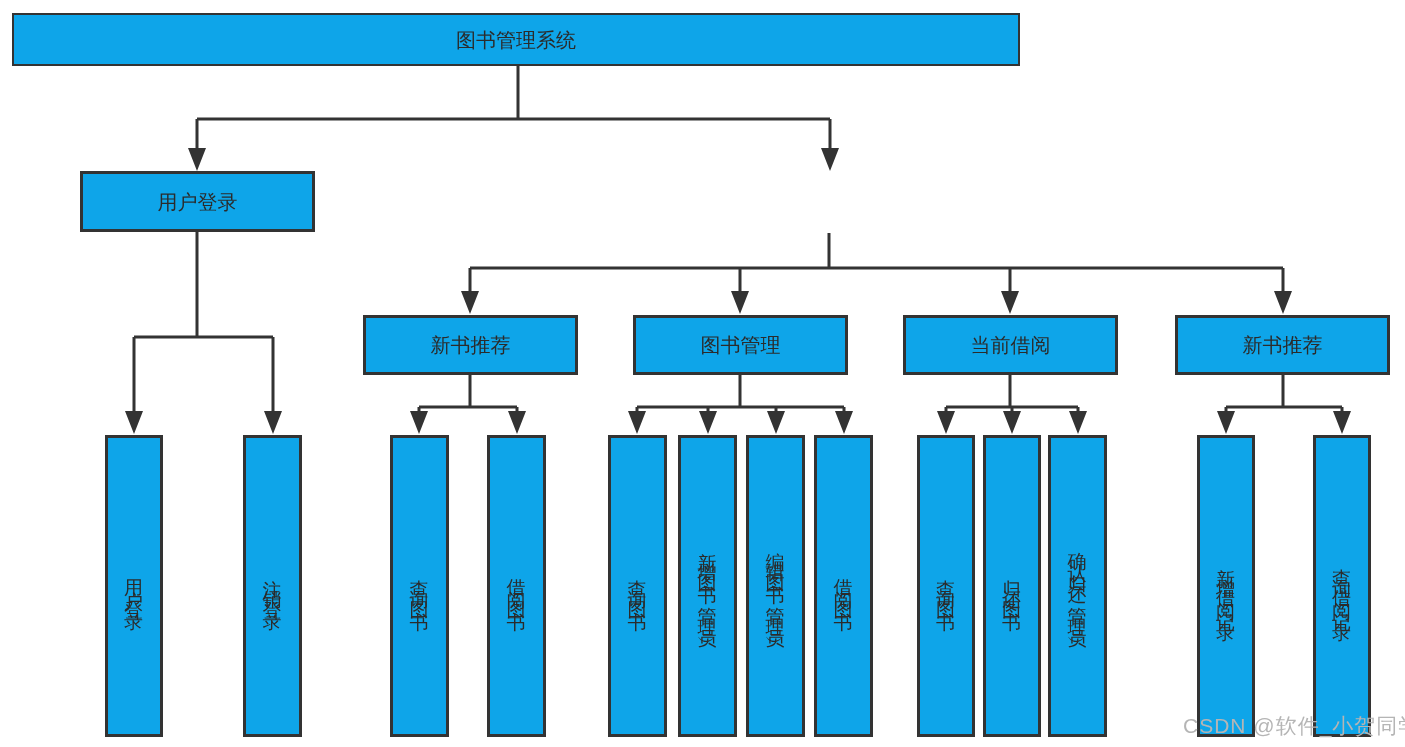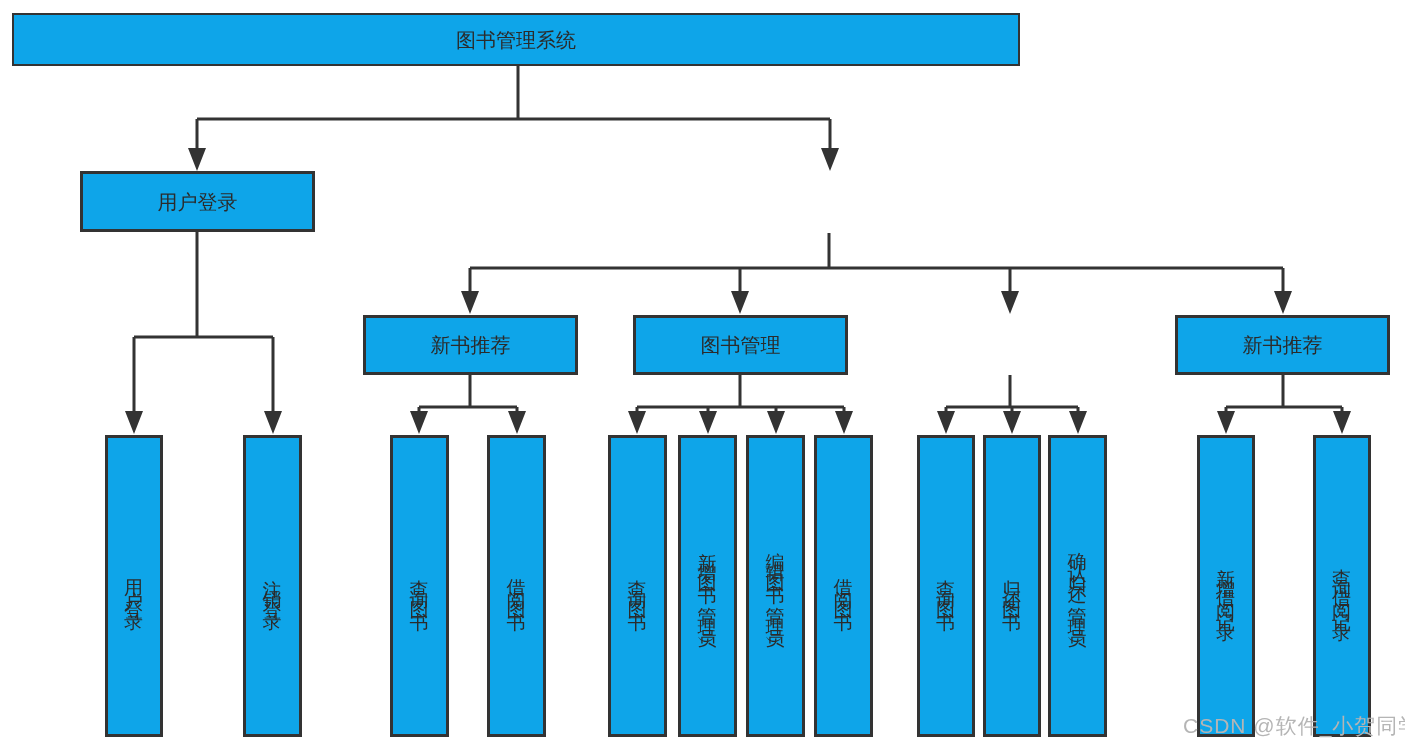--- a/index.html
+++ b/index.html
@@ -107,20 +107,21 @@
 
   <div class="box root" style="left:12px; top:13px; width:1008px; height:53px;">图书管理系统</div>
 
   <div class="box" style="left:80px; top:171px; width:235px; height:61px;">用户登录</div>
 
   <div class="box vert" style="left:105px; top:435px; width:58px; height:302px;">用户登录</div>
   <div class="box vert" style="left:243px; top:435px; width:59px; height:302px;">注销登录</div>
 
   <div class="box" style="left:363px; top:315px; width:215px; height:60px;">新书推荐</div>
   <div class="box" style="left:633px; top:315px; width:215px; height:60px;">图书管理</div>
+  <div class="box" style="left:903px; top:315px; width:215px; height:60px;">当前借阅</div>
   <div class="box" style="left:1175px; top:315px; width:215px; height:60px;">新书推荐</div>
 
   <div class="box vert" style="left:390px; top:435px; width:59px; height:302px;">查询图书</div>
   <div class="box vert" style="left:487px; top:435px; width:59px; height:302px;">借阅图书</div>
 
   <div class="box vert" style="left:608px; top:435px; width:59px; height:302px;">查询图书</div>
   <div class="box vert" style="left:678px; top:435px; width:59px; height:302px;">新增图书（管理员）</div>
   <div class="box vert" style="left:746px; top:435px; width:59px; height:302px;">编辑图书（管理员）</div>
   <div class="box vert" style="left:814px; top:435px; width:59px; height:302px;">借阅图书</div>
 

